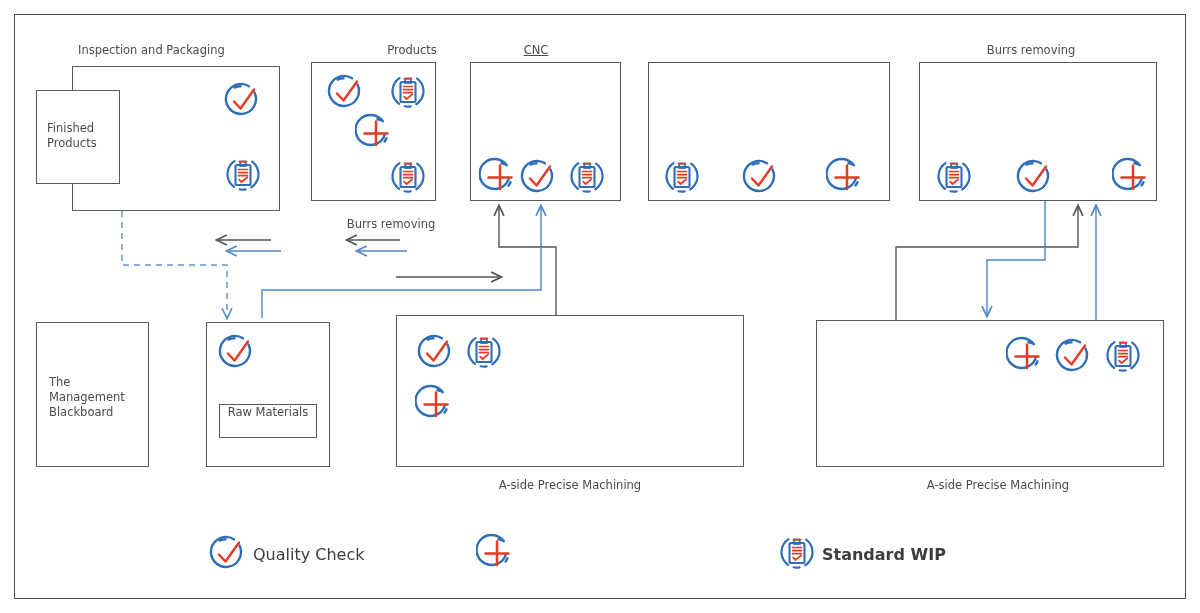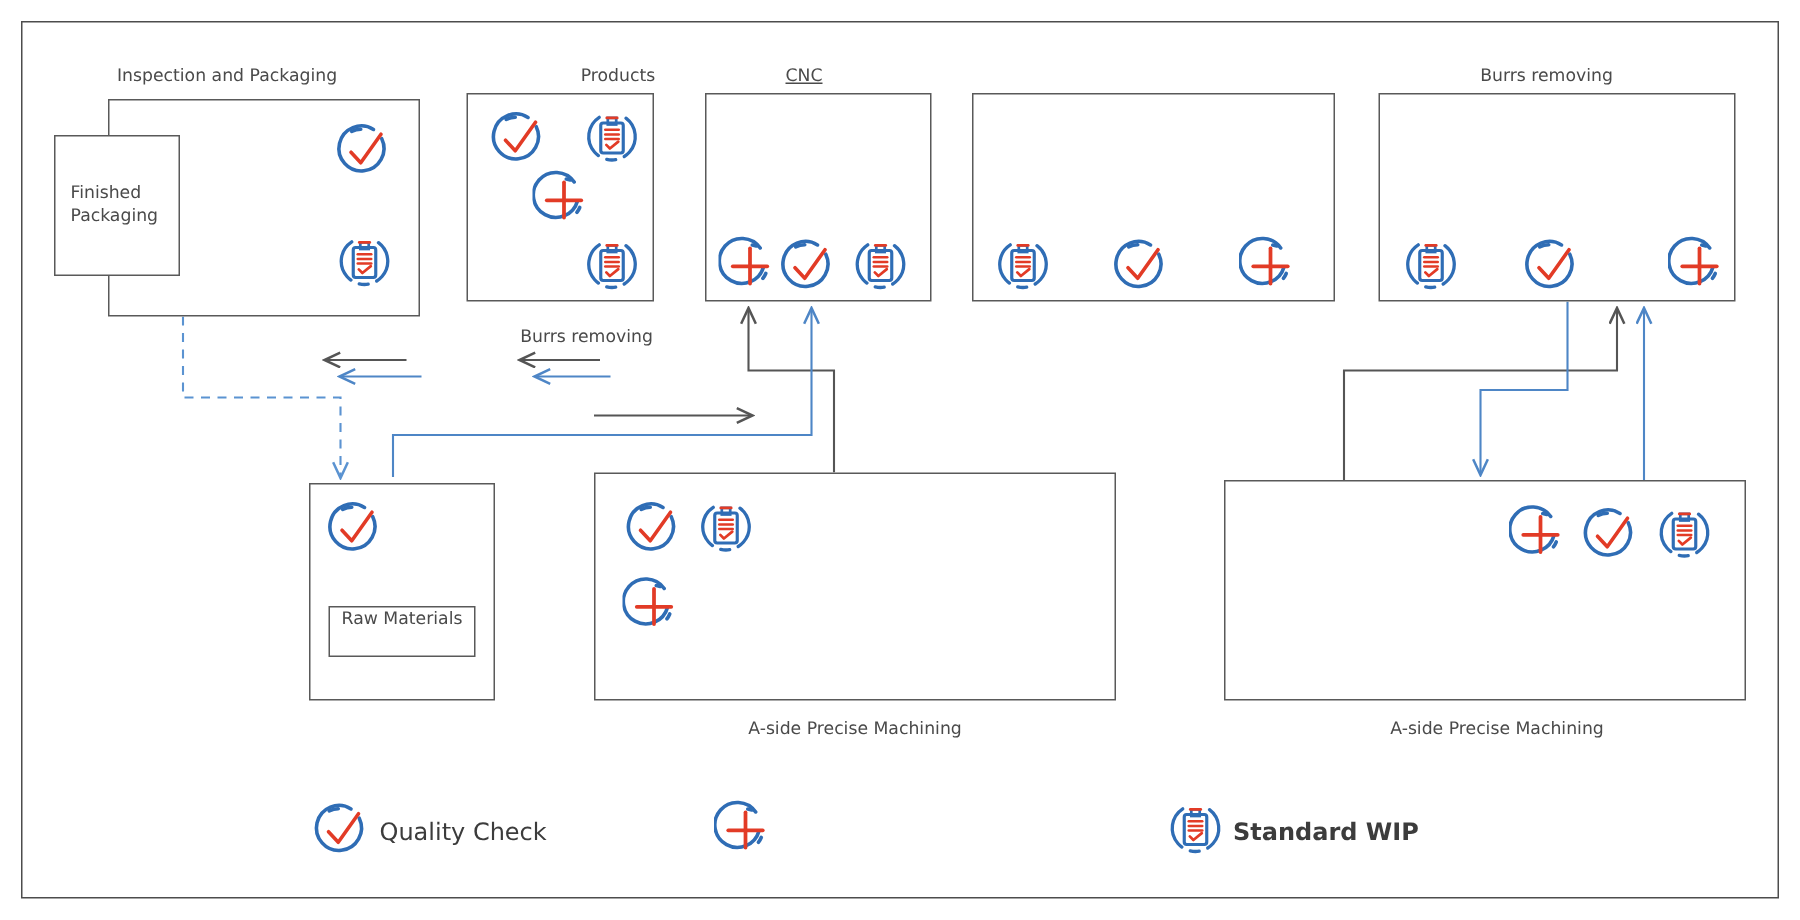--- a/index.html
+++ b/index.html
@@ -113,21 +113,21 @@
 
     <path d="M896,320 L896,247 L1078,247 L1078,206" fill="none" stroke="#555555" stroke-width="1.4" marker-end="url(#ah-dark)"></path>
 
     <path d="M1045,201 L1045,260 L987,260 L987,316" fill="none" stroke="#4e86c6" stroke-width="1.4" marker-end="url(#ah-blue)"></path>
 
     <path d="M1096,320 L1096,206" fill="none" stroke="#4e86c6" stroke-width="1.4" marker-end="url(#ah-blue)"></path>
   </svg>
 
   <div class="box" style="left:36px; top:90px; width:84px; height:94px; z-index:5;">
     <div class="box-text" style="left:10px; top:30px;">Finished
-Packaging</div>
+Products</div>
   </div>
 
   <div class="caption" style="left:78px; top:43px;">Inspection and Packaging</div>
   <div class="box" style="left:72px; top:66px; width:208px; height:145px;"></div>
   <div class="icon" style="left:222px; top:80px;">
     <svg width="42" height="42" viewBox="0 0 42 42">
       <path d="M32.5,12.5 A15,15 0 1,1 27,6.3" fill="none" stroke="#2f6db5" stroke-width="2.4" stroke-linecap="round"></path>
       <path d="M12.5,7.6 A15,15 0 0,1 18.5,6.2" fill="none" stroke="#2f6db5" stroke-width="2.4" stroke-linecap="round"></path>
       <path d="M12,21.5 L18.5,28.5 L32,9.5" fill="none" stroke="#e23b26" stroke-width="2.4" stroke-linecap="round" stroke-linejoin="round"></path>
     </svg>
@@ -274,20 +274,25 @@
   <div class="icon" style="left:1112px; top:157px;">
     <svg width="42" height="42" viewBox="0 0 42 42">
       <path d="M27.8,8.3 A15,15 0 1,0 30,21 " fill="none" stroke="#2f6db5" stroke-width="2.4" stroke-linecap="round"></path>
       <path d="M31.5,25.3 A15,15 0 0,1 29.6,28.6" fill="none" stroke="#2f6db5" stroke-width="2.4" stroke-linecap="round"></path>
       <path d="M22.5,6.3 A15,15 0 0,1 25.3,7" fill="none" stroke="#2f6db5" stroke-width="2.4" stroke-linecap="round"></path>
       <line x1="21" y1="8.5" x2="21" y2="32" stroke="#e23b26" stroke-width="2.5" stroke-linecap="round"></line>
       <line x1="9.5" y1="20.5" x2="32.5" y2="20.5" stroke="#e23b26" stroke-width="2.5" stroke-linecap="round"></line>
     </svg>
   </div>
 
+  <div class="box" style="left:36px; top:322px; width:113px; height:145px;">
+    <div class="box-text" style="left:12px; top:52px;">The
+Management
+Blackboard</div>
+  </div>
 
   <div class="box" style="left:206px; top:322px; width:124px; height:145px;"></div>
   <div class="icon" style="left:216px; top:332px;">
     <svg width="42" height="42" viewBox="0 0 42 42">
       <path d="M32.5,12.5 A15,15 0 1,1 27,6.3" fill="none" stroke="#2f6db5" stroke-width="2.4" stroke-linecap="round"></path>
       <path d="M12.5,7.6 A15,15 0 0,1 18.5,6.2" fill="none" stroke="#2f6db5" stroke-width="2.4" stroke-linecap="round"></path>
       <path d="M12,21.5 L18.5,28.5 L32,9.5" fill="none" stroke="#e23b26" stroke-width="2.4" stroke-linecap="round" stroke-linejoin="round"></path>
     </svg>
   </div>
   <div class="inner-box" style="left:219px; top:404px; width:98px; height:34px;">

